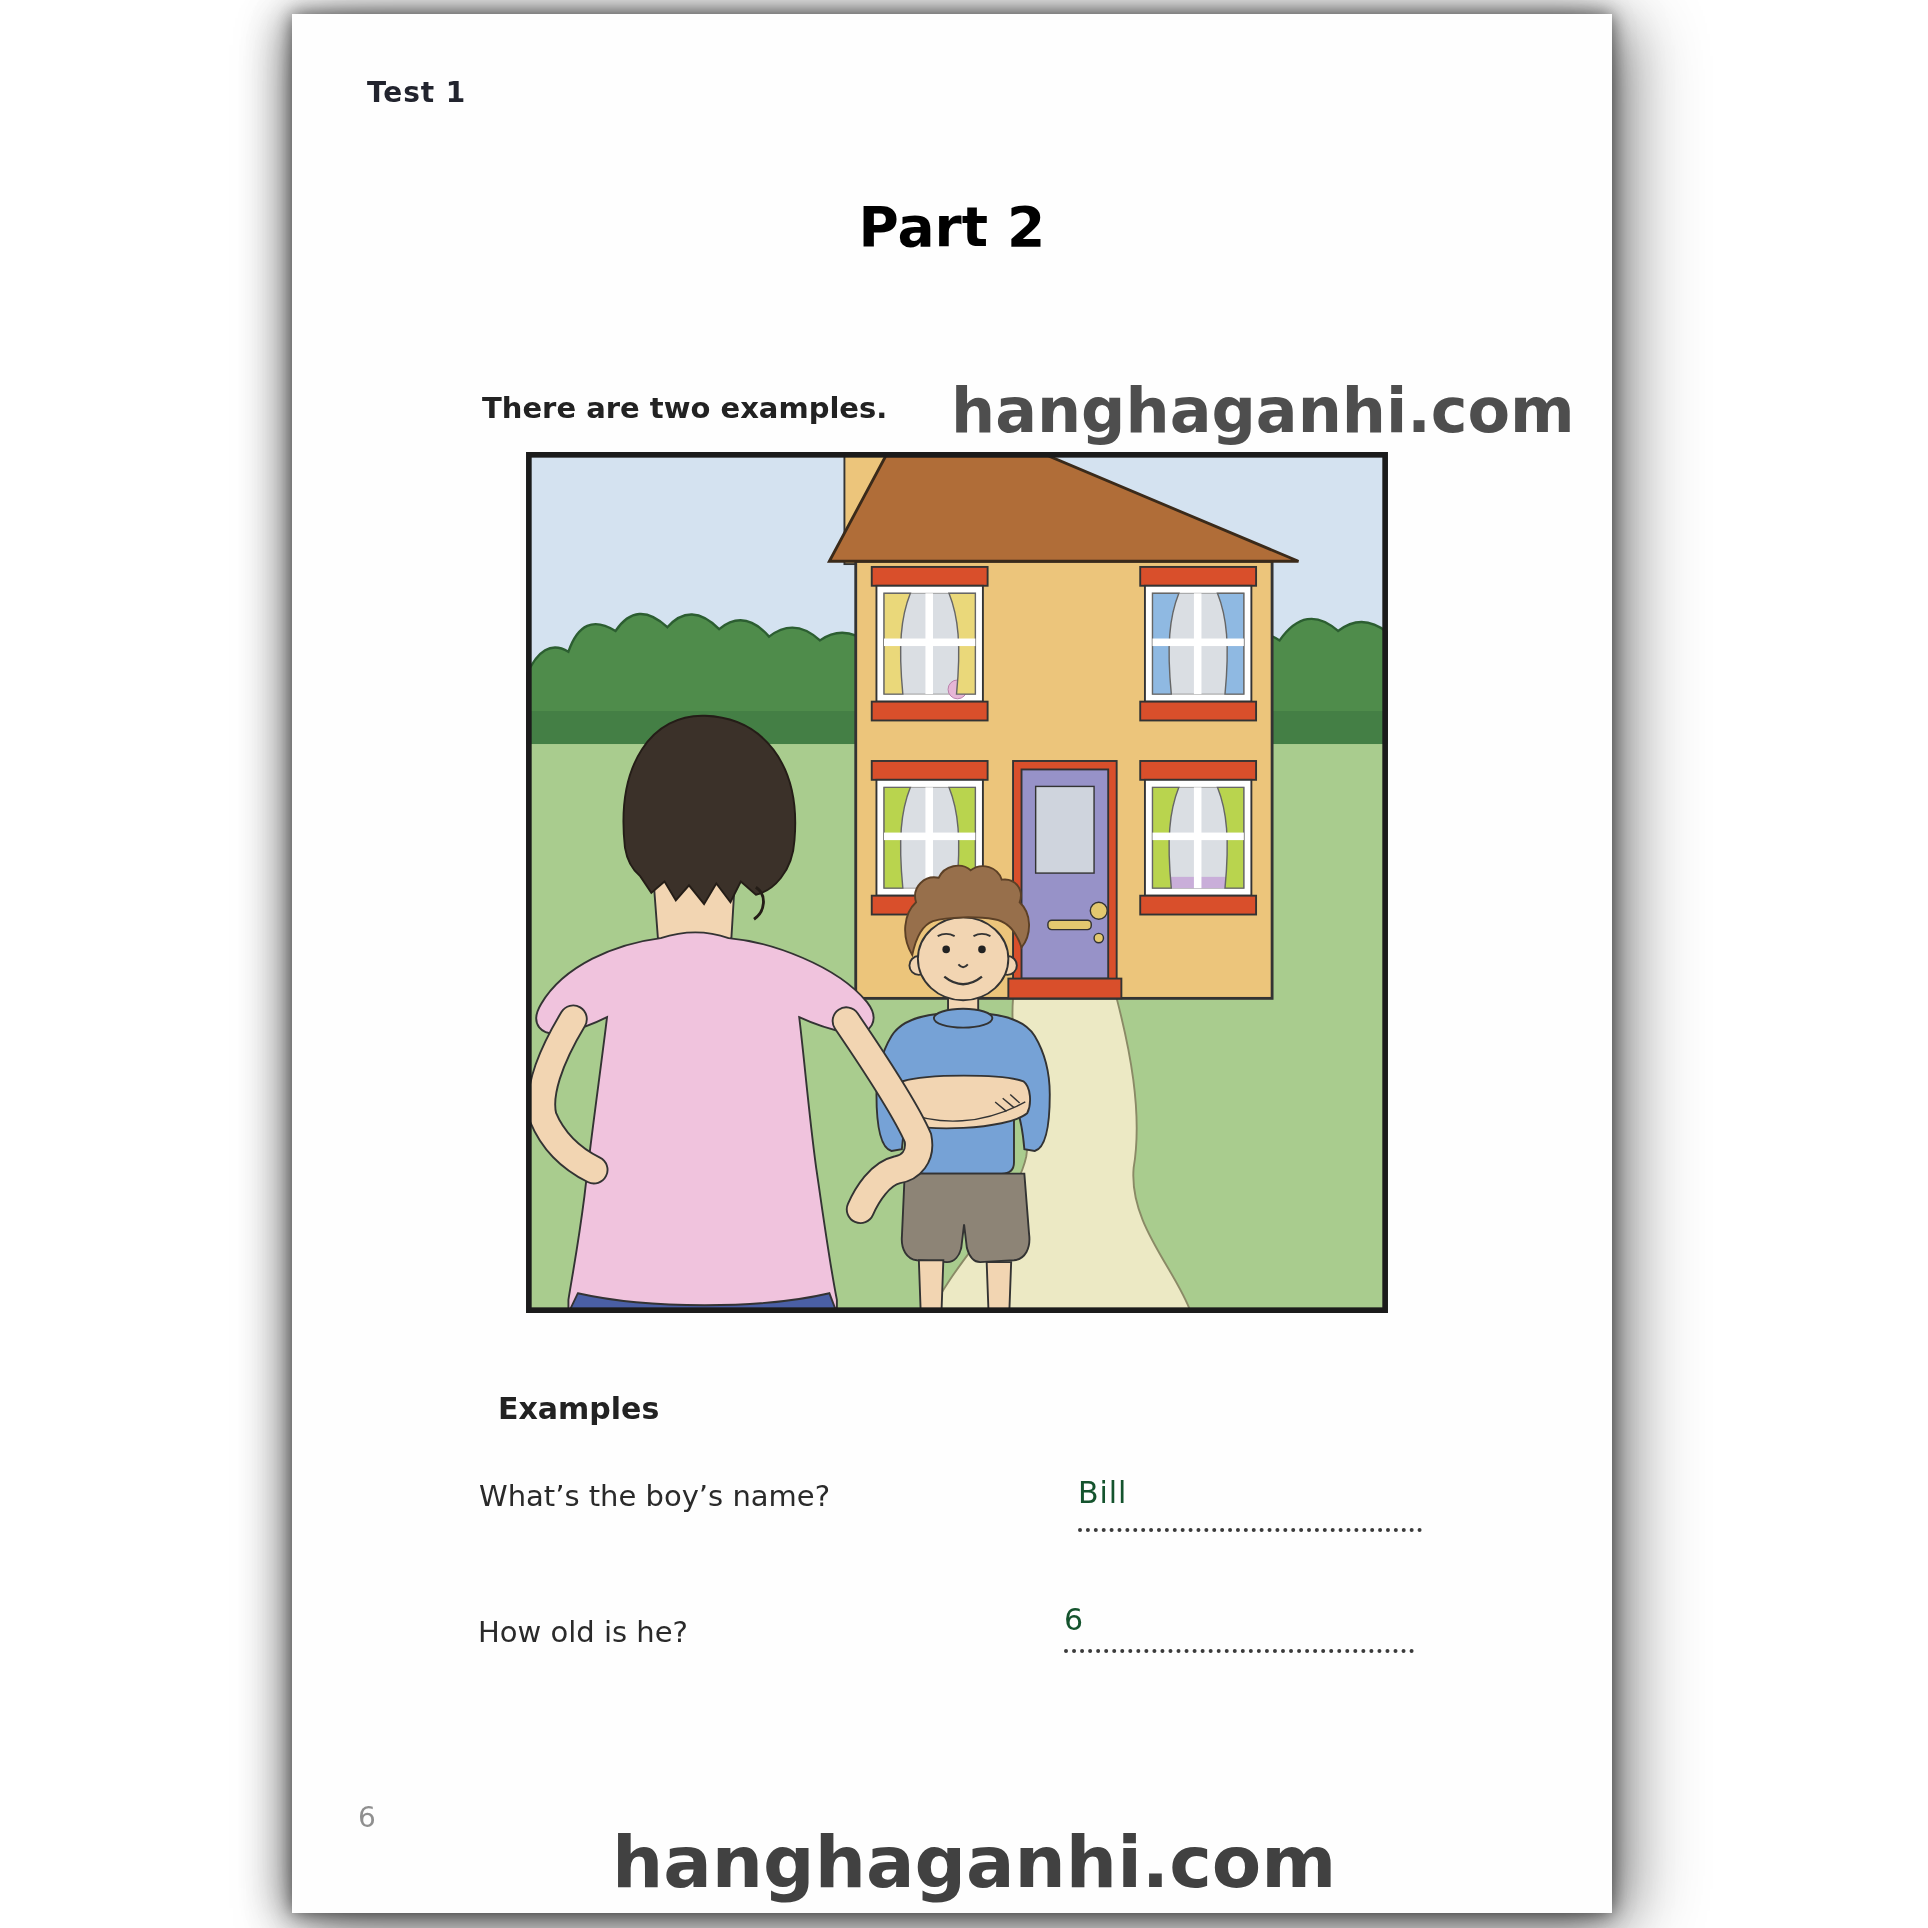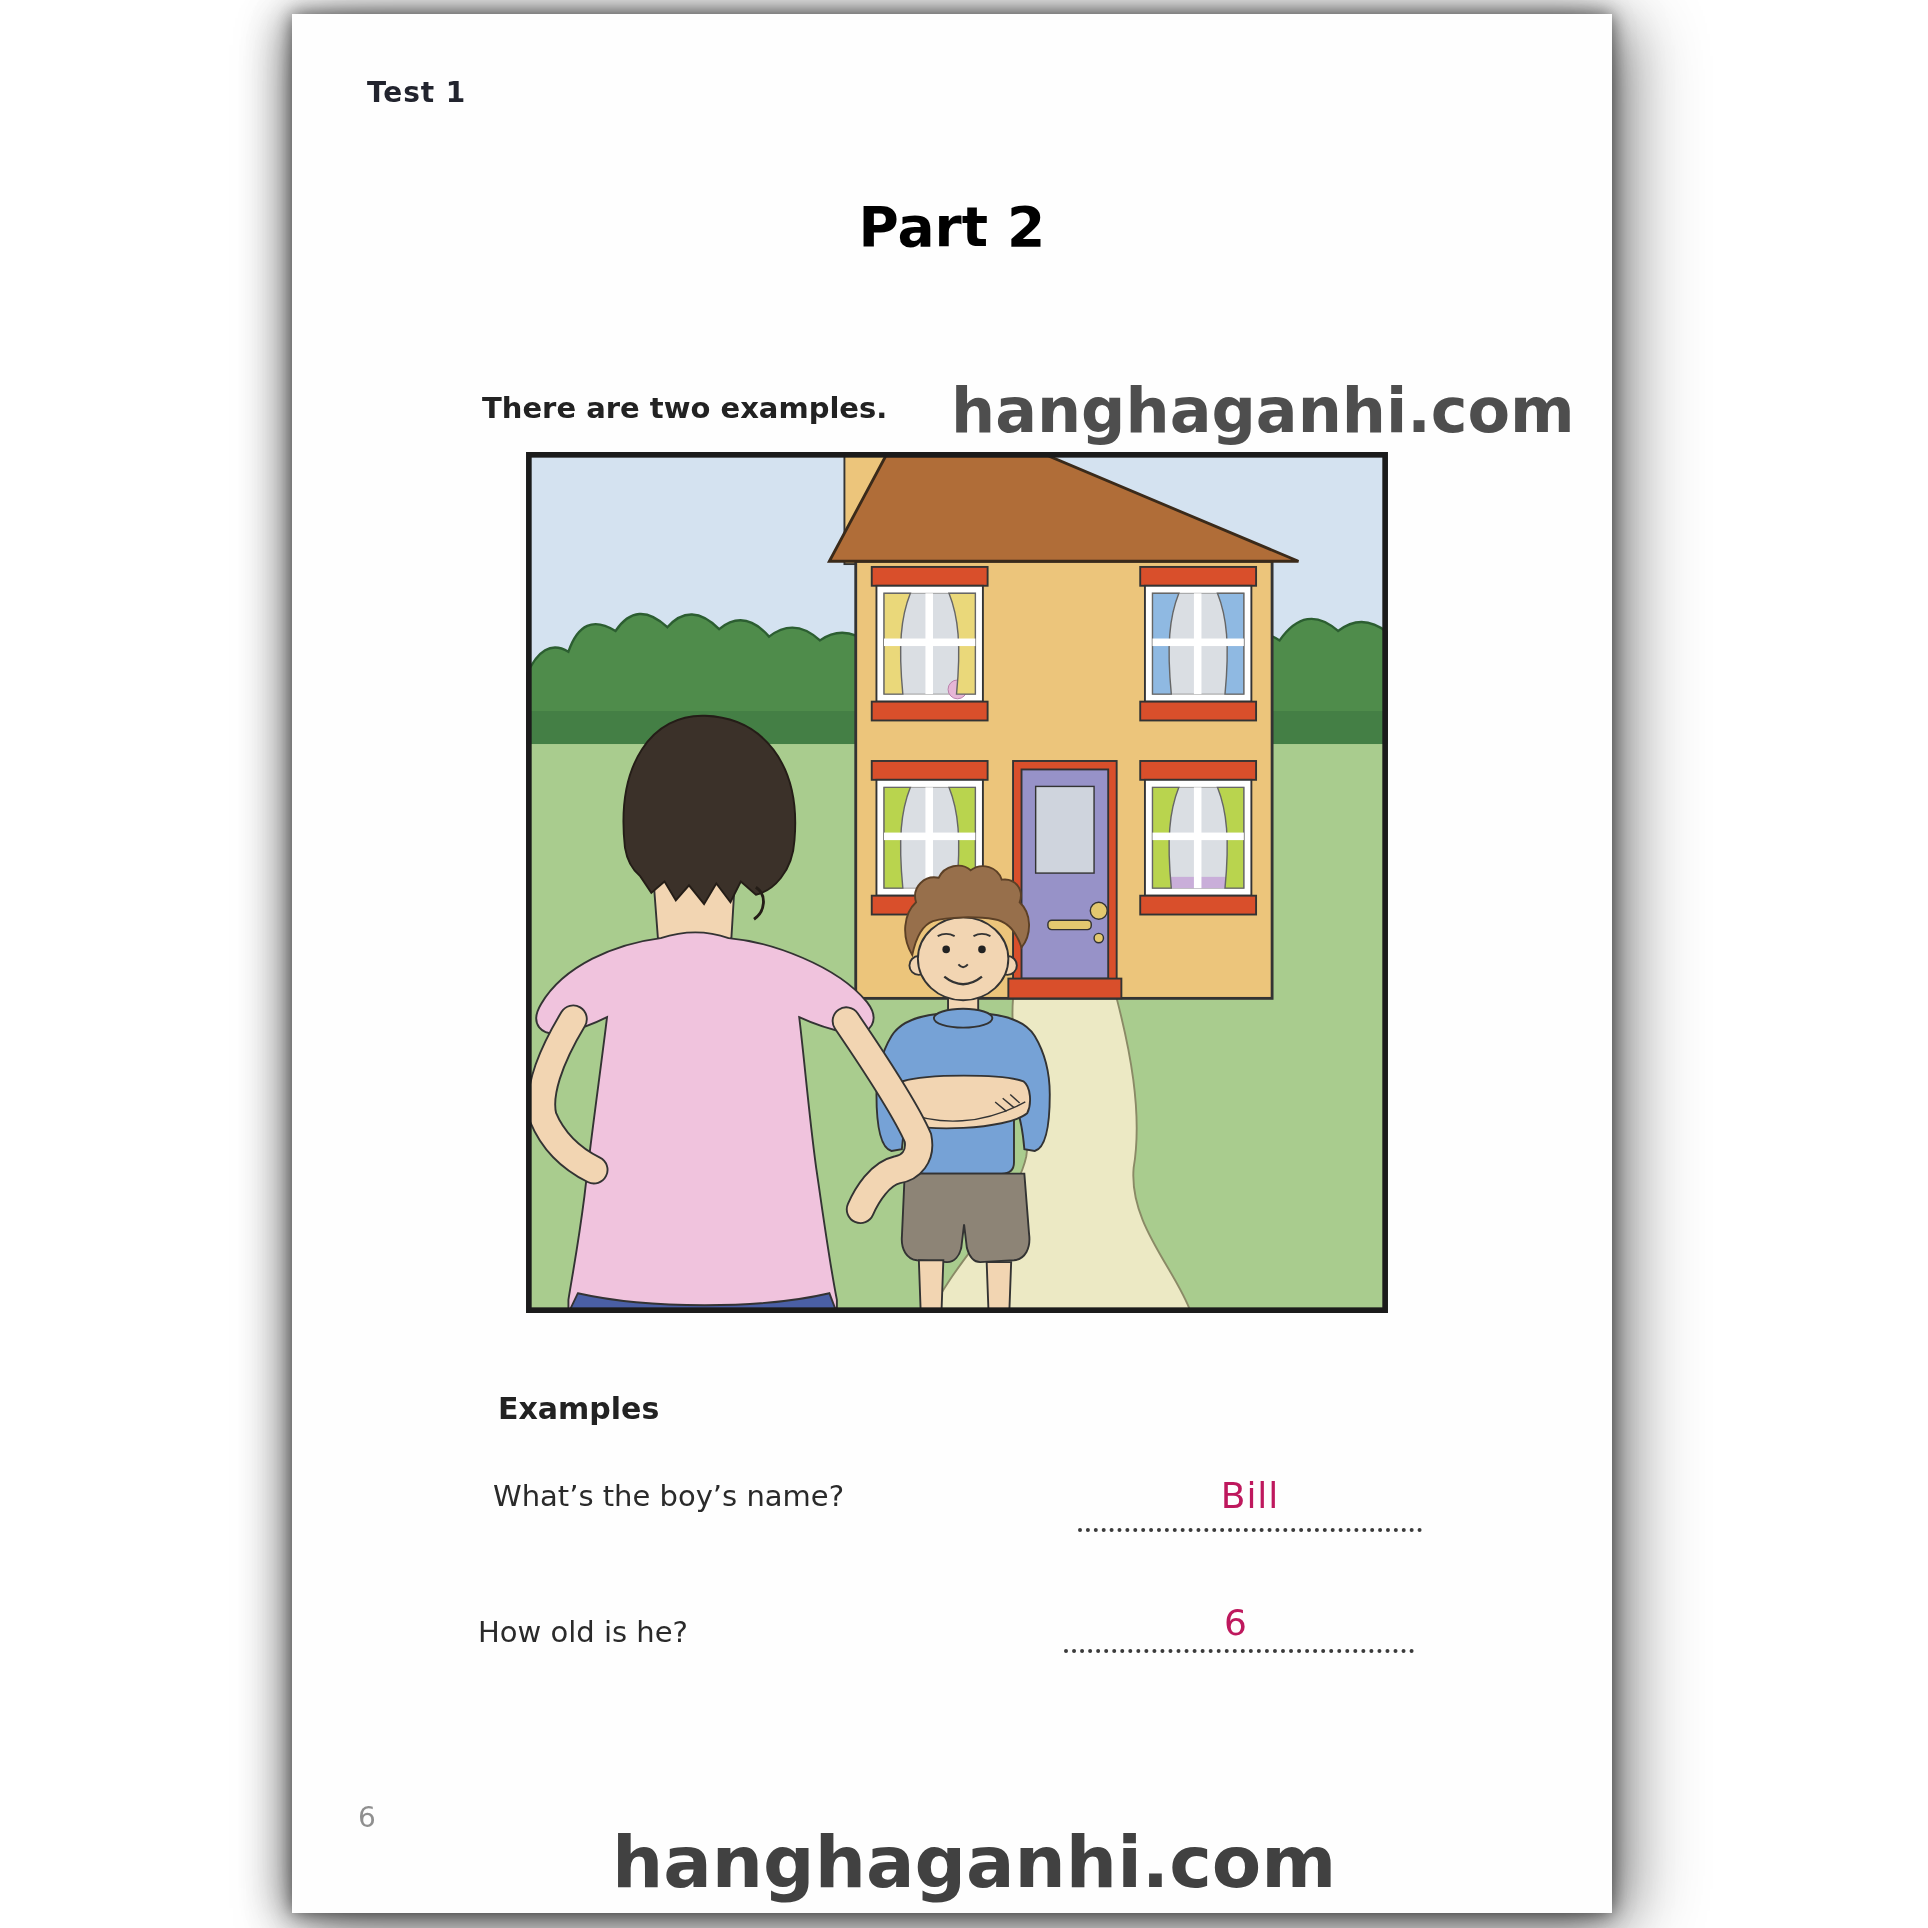--- a/index.html
+++ b/index.html
@@ -21,23 +21,23 @@
   .part-subtitle{left:0;right:0;top:266px;text-align:center;font-size:33px;font-weight:bold;color:#232323;}
   .instruction{left:190px;top:301px;font-size:29px;font-weight:bold;color:#222;letter-spacing:-0.3px;}
   .examples-note{left:190px;top:377px;font-size:29px;font-weight:bold;color:#222;}
   .watermark-top{
     left:659px;top:360px;width:565px;text-align:center;
     font-size:62px;font-weight:bold;color:#4e4e4e;letter-spacing:0;
   }
   .illustration-wrap{left:234px;top:438px;width:862px;height:861px;}
   .examples-heading{left:186px;top:1377px;font-size:30px;font-weight:bold;color:#222;margin-left:20px;}
   .question{font-size:29px;color:#2a2a2a;}
-  .q1{left:201px;top:1465px;}
+  .q1{left:187px;top:1465px;}
   .q2{left:186px;top:1601px;}
-  .answer{width:344px;text-align:center;font-size:36px;color:#be185d;letter-spacing:0.9px;}
+  .answer{width:344px;text-align:left;font-size:30px;color:#14532d;letter-spacing:0.9px;}
   .answer-1{left:786px;top:1461px;}
   .answer-2{left:772px;top:1588px;}
   .dotline{height:0;border-bottom:4.7px dotted #3b3b3b;}
   .dotline-1{left:786px;top:1514px;width:344px;}
   .dotline-2{left:772px;top:1635px;width:350px;}
   .page-number{left:66px;top:1787px;font-size:28px;color:#8f8f8f;}
   .watermark-bottom{
     left:320px;top:1806px;width:716px;text-align:center;
     font-size:72px;font-weight:bold;color:#414141;
   }

